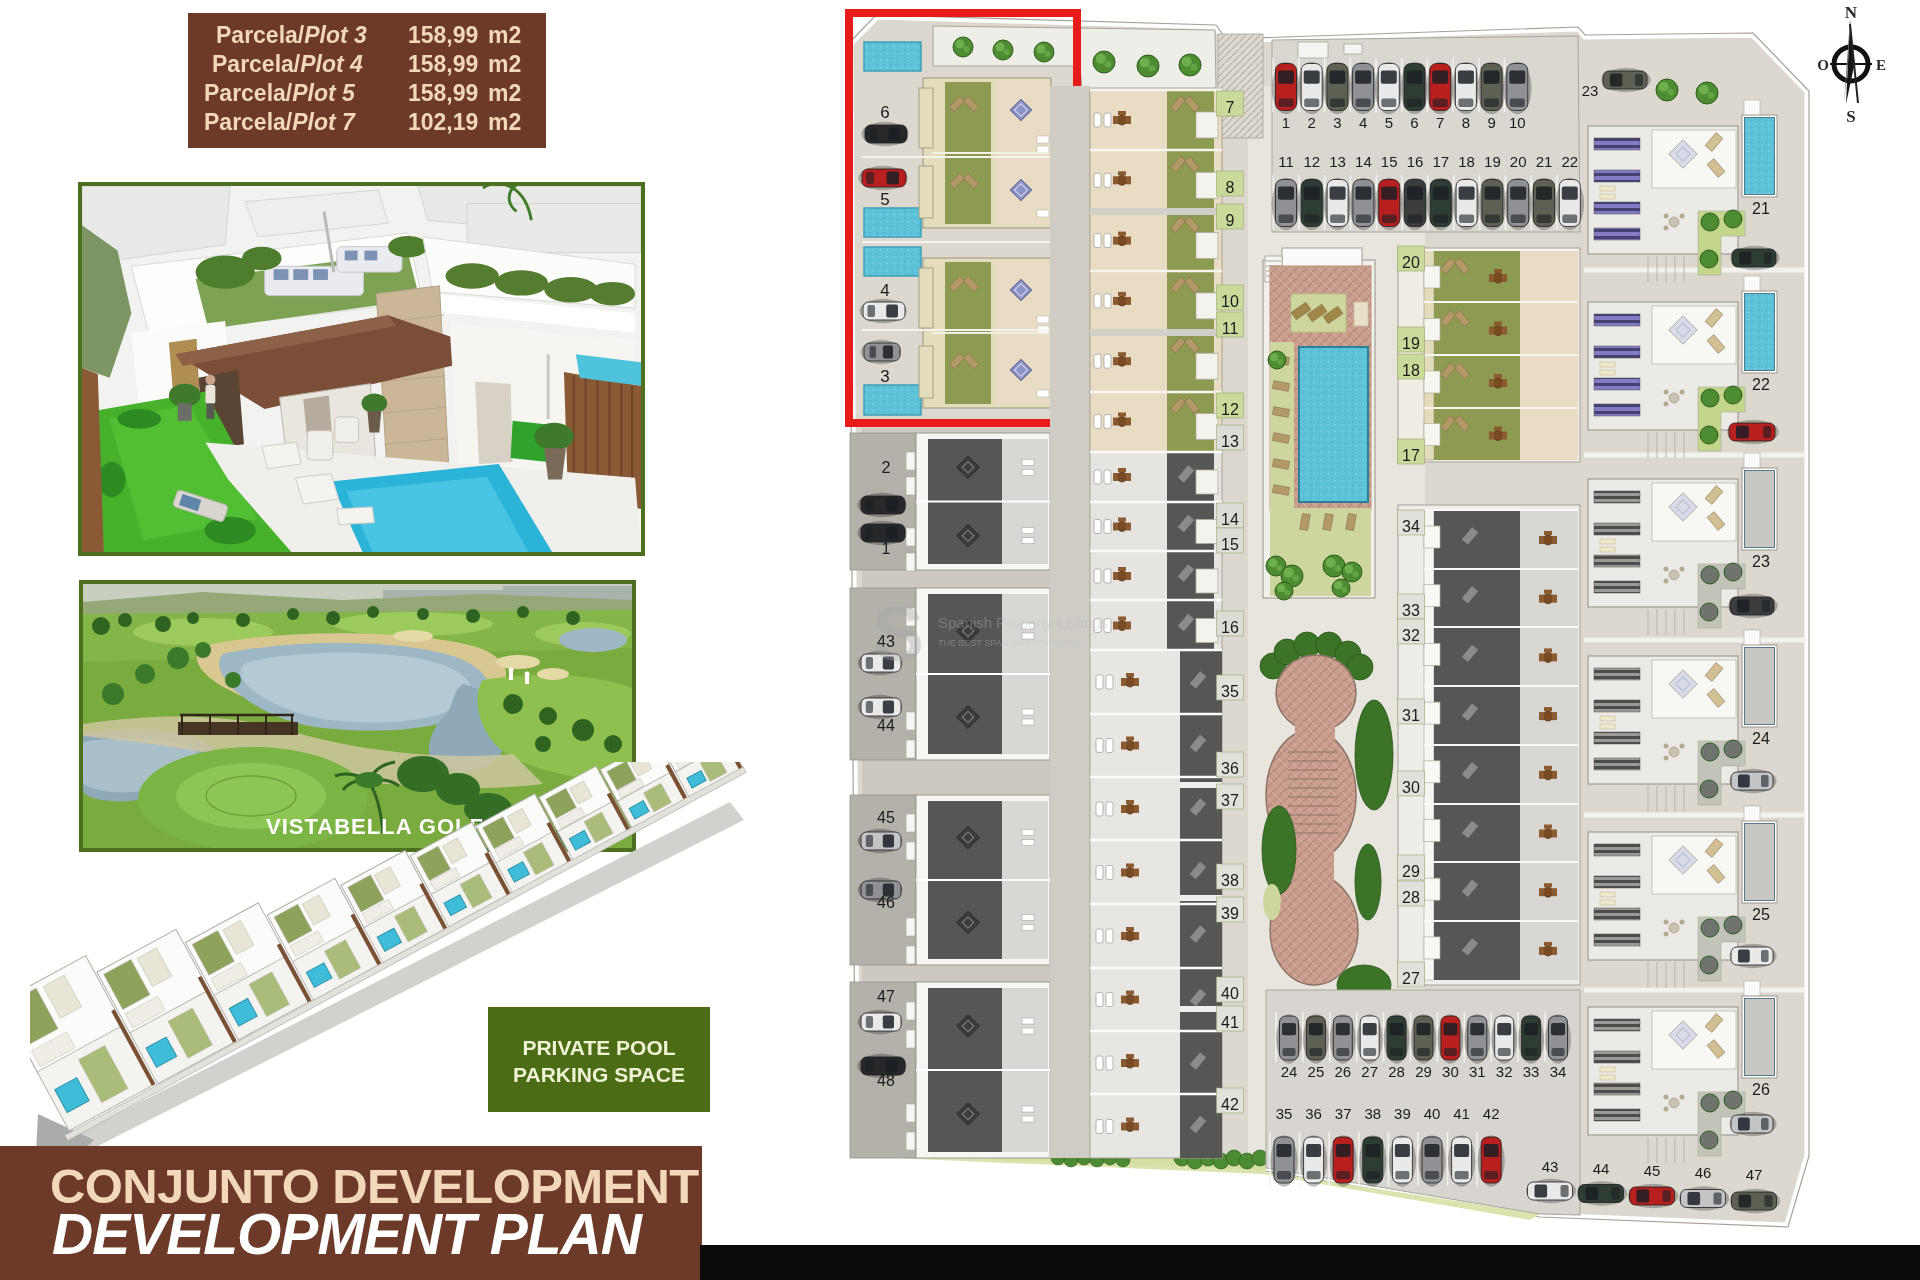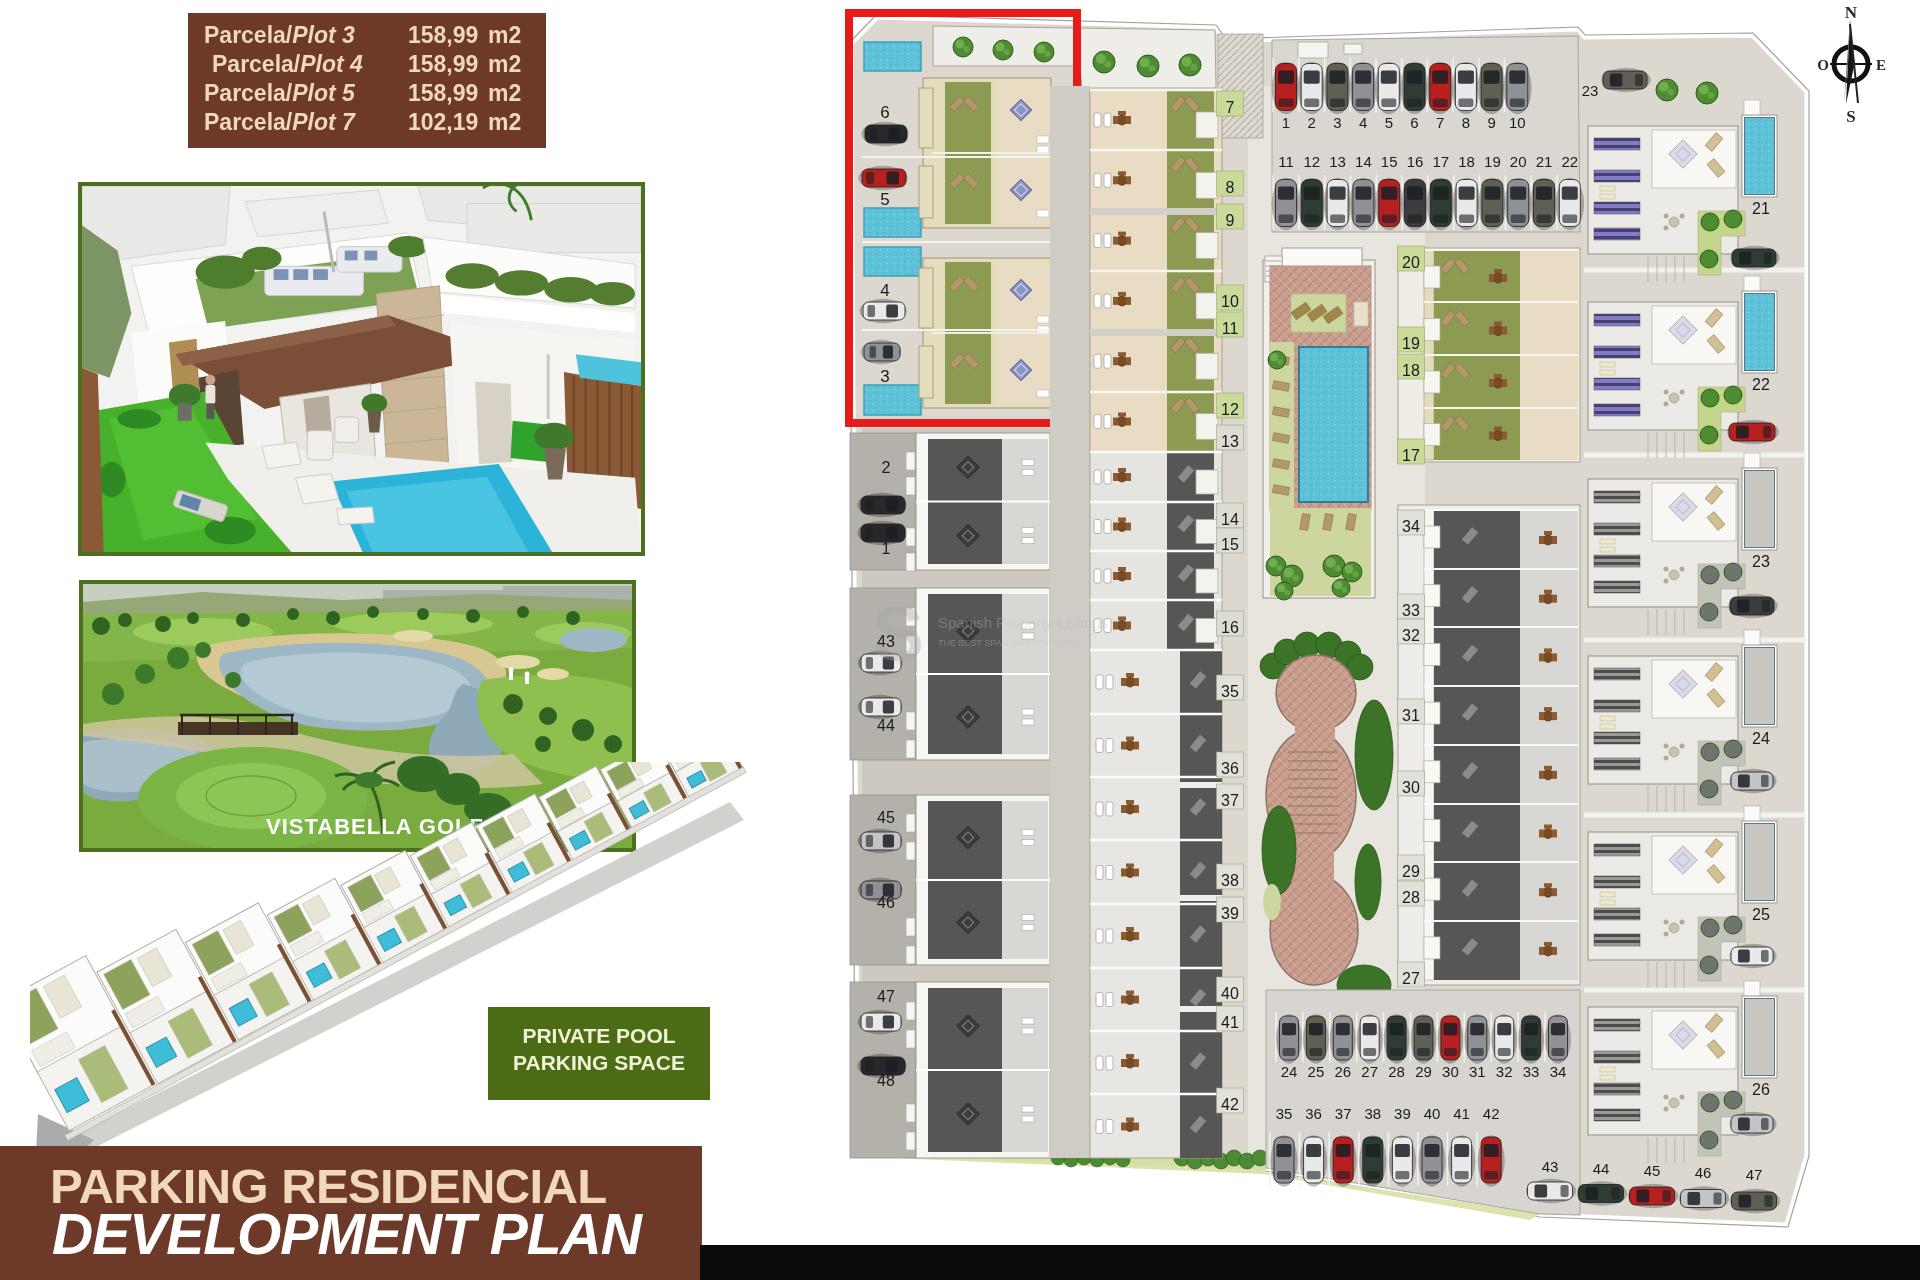--- a/index.html
+++ b/index.html
@@ -2,21 +2,21 @@
 <html><head><meta charset="utf-8">
 <style>
 html,body{margin:0;padding:0;width:1920px;height:1280px;background:#fff;overflow:hidden;
 font-family:"Liberation Sans",sans-serif;}
 .abs{position:absolute;}
 </style></head>
 <body>
 
 <div class="abs" style="left:188px;top:13px;width:358px;height:135px;background:#6d3928;color:#f2d8ba;">
   <div style="position:relative;padding:8px 0 0 0;font-size:23px;font-weight:bold;line-height:29px;">
-    <div style="position:relative;"><span style="margin-left:16px;">Parcela/<i>Plot 3</i></span><span style="position:absolute;left:220px;">158,99</span><span style="position:absolute;left:300px;">m2</span></div>
+    <div style="position:relative;padding-left:12px;"><span style="margin-left:16px;">Parcela/<i>Plot 3</i></span><span style="position:absolute;left:220px;">158,99</span><span style="position:absolute;left:300px;">m2</span></div>
     <div style="position:relative;"><span style="margin-left:24px;">Parcela/<i>Plot 4</i></span><span style="position:absolute;left:220px;">158,99</span><span style="position:absolute;left:300px;">m2</span></div>
     <div style="position:relative;"><span style="margin-left:16px;">Parcela/<i>Plot 5</i></span><span style="position:absolute;left:220px;">158,99</span><span style="position:absolute;left:300px;">m2</span></div>
     <div style="position:relative;"><span style="margin-left:16px;">Parcela/<i>Plot 7</i></span><span style="position:absolute;left:220px;">102,19</span><span style="position:absolute;left:300px;">m2</span></div>
   </div>
 </div>
 
 <div class="abs" style="left:78px;top:182px;width:559px;height:366px;border:4px solid #4c7020;">
 <svg width="559" height="366" viewBox="0 0 566 374" preserveAspectRatio="none">
 
 <rect x="0" y="0" width="566" height="374" fill="#f2f3f1"></rect>
@@ -400,27 +400,27 @@
   </g>
 
 <rect x="-6" y="-4" width="772" height="6" fill="#e3e1dc" stroke="#b9b6b0" stroke-width=".8"></rect>
 
 <rect x="712" y="-86" width="24" height="26" fill="#b97b4a" stroke="#8a5a32" stroke-width="1"></rect>
 </g>
 </svg>
 </div>
 
 <div class="abs" style="left:488px;top:1007px;width:222px;height:93px;background:#4c6b15;color:#eef3d6;
- font-weight:bold;font-size:21px;text-align:center;line-height:27px;padding-top:0;">
+ font-weight:bold;font-size:21px;text-align:center;line-height:27px;padding-top:12px;">
  <div style="margin-top:15px;">PRIVATE POOL<br>PARKING SPACE</div>
 </div>
 
 <div class="abs" style="left:0;top:1146px;width:702px;height:134px;background:#6d3928;"></div>
 
-<div class="abs" style="left:50px;top:1162px;font-size:49px;line-height:49px;font-weight:bold;color:#f2d8ba;letter-spacing:-0.6px;">PARKING RESIDENCIAL</div>
+<div class="abs" style="left:50px;top:1162px;font-size:49px;line-height:49px;font-weight:bold;color:#f2d8ba;letter-spacing:-0.6px;">CONJUNTO DEVELOPMENT</div>
 
 <div class="abs" style="left:52px;top:1210px;font-size:57px;line-height:49px;font-weight:bold;font-style:italic;color:#ffffff;letter-spacing:-1px;">DEVELOPMENT PLAN</div>
 
 <div class="abs" style="left:700px;top:1245px;width:1220px;height:35px;background:#0c0c0c;"></div>
 
 <svg class="abs" style="left:840px;top:0;" width="1080" height="1245" viewBox="840 0 1080 1245">
 <defs>
 <pattern id="poolp" width="7" height="7" patternUnits="userSpaceOnUse">
   <rect width="7" height="7" fill="#5ec3d8"></rect>
   <circle cx="1.8" cy="1.8" r=".8" fill="#49aec7"></circle>

